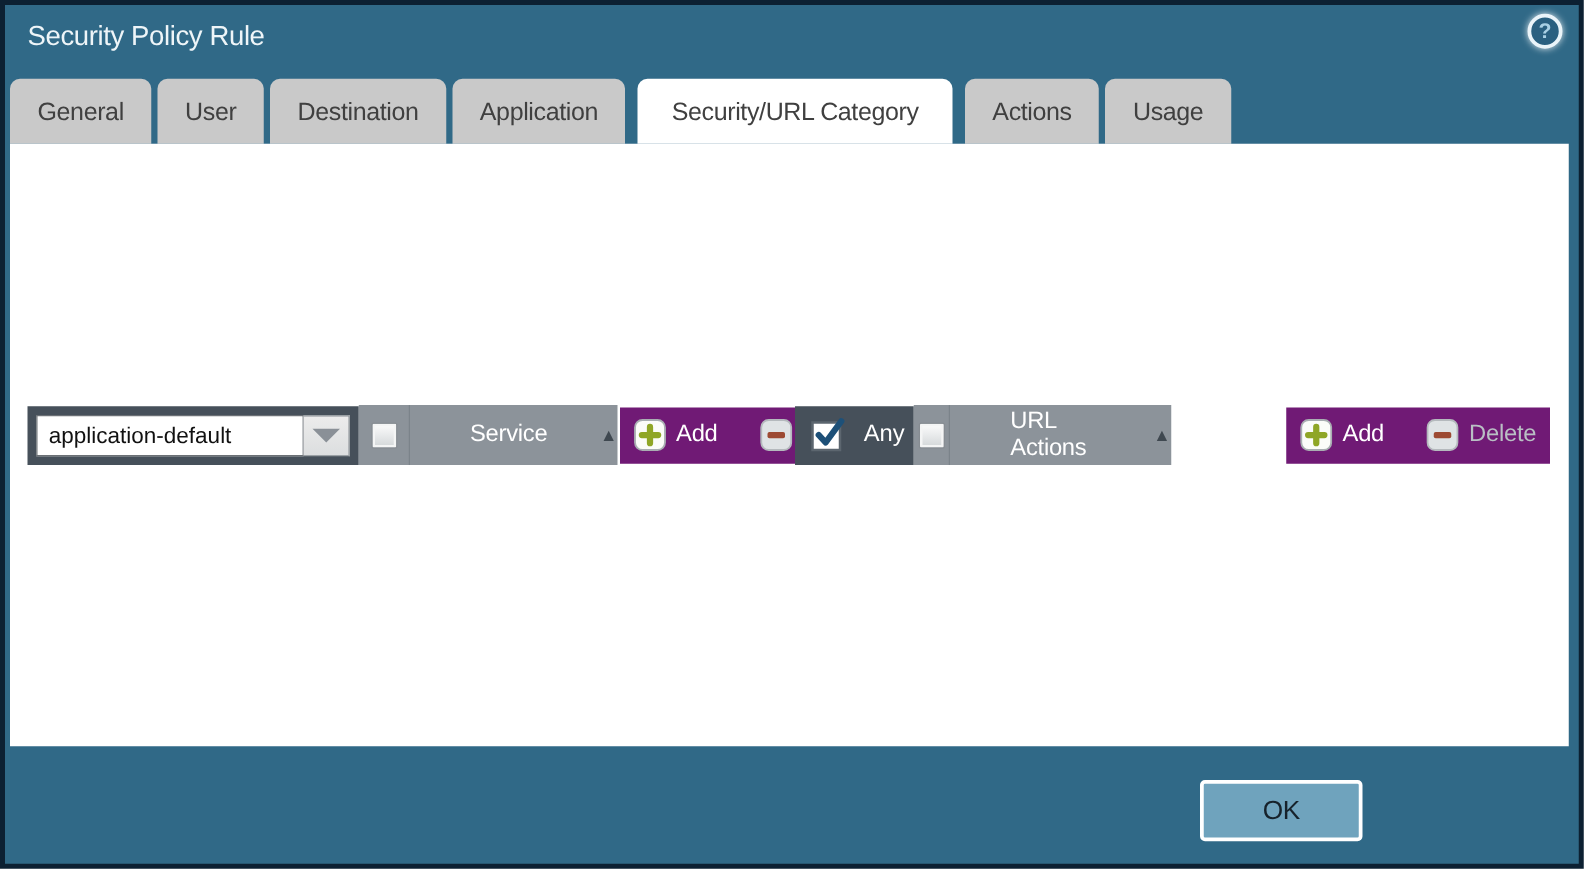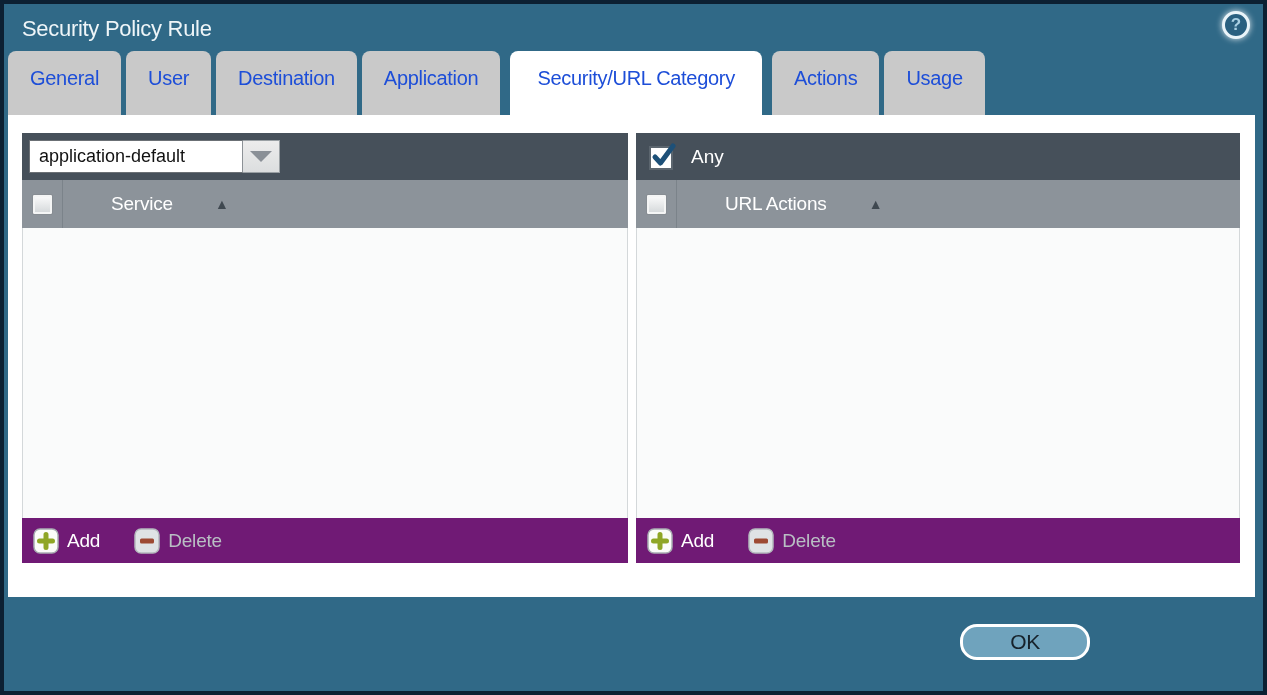--- a/index.html
+++ b/index.html
@@ -30,41 +30,41 @@
     color: #a9d0e4; font-size: 17px; font-weight: bold;
     display: flex; align-items: center; justify-content: center;
     cursor: pointer;
   }
   
   .tabs {
     position: absolute; left: 4px; top: 59px; height: 52px;
     display: flex; gap: 5px; align-items: flex-end;
   }
   .tab {
-    background: #c9c9c9; color: #1d4ed8;
+    background: #c9c9c9; color: #404040;
     font-size: 20px; letter-spacing: -0.3px;
-    height: 64px; line-height: 54px;
+    height: 52px; line-height: 54px;
     padding: 0 22px;
     border-radius: 8px 8px 0 0;
     cursor: pointer; white-space: nowrap;
   }
   .tab.active {
     background: #ffffff;
     padding: 0 27px;
     margin: 0 5px;
   }
   
   .content {
     position: absolute; left: 4px; top: 111px;
     width: 1247px; height: 482px;
     background: #ffffff;
   }
   .panel {
     position: absolute; top: 18px; height: 430px;
-    display: flex; flex-direction: column;
+    display: flex;  align-items: center;
   }
   .panel-left  { left: 14px;  width: 606px; }
   .panel-right { left: 628px; width: 604px; }
 
   .panel-topbar {
     height: 47px; background: #46505a; flex: 0 0 47px;
     display: flex; align-items: center; padding: 0 7px;
   }
   
   .select-wrap { display: flex; height: 33px; }
@@ -122,22 +122,22 @@
   .panel-footer {
     height: 45px; background: #701a75; flex: 0 0 45px;
     display: flex; align-items: center; padding: 0 11px; gap: 34px;
   }
   .footer-btn { display: flex; align-items: center; gap: 8px; cursor: pointer; }
   .footer-btn .fb-label { font-size: 19px; color: #ffffff; letter-spacing: -0.2px; }
   .footer-btn.disabled .fb-label { color: #b9bfc4; }
 
   
   .btn {
-    position: absolute; top: 620px; height: 36px;
-    border: 3px solid #ffffff; border-radius: 17px;
+    position: absolute; top: 620px; height: 49px;
+    border: 3px solid #ffffff; border-radius: 4px;
     font-family: "Liberation Sans", sans-serif;
     font-size: 21px; color: #16222b;
     cursor: pointer; letter-spacing: -0.3px;
   }
   .btn-ok     { left: 956px;  width: 130px; background: #6fa3bd; }
   .btn-cancel { left: 1096px; width: 135px; background: #c6c7c9; }
 </style>
 </head>
 <body>
 

